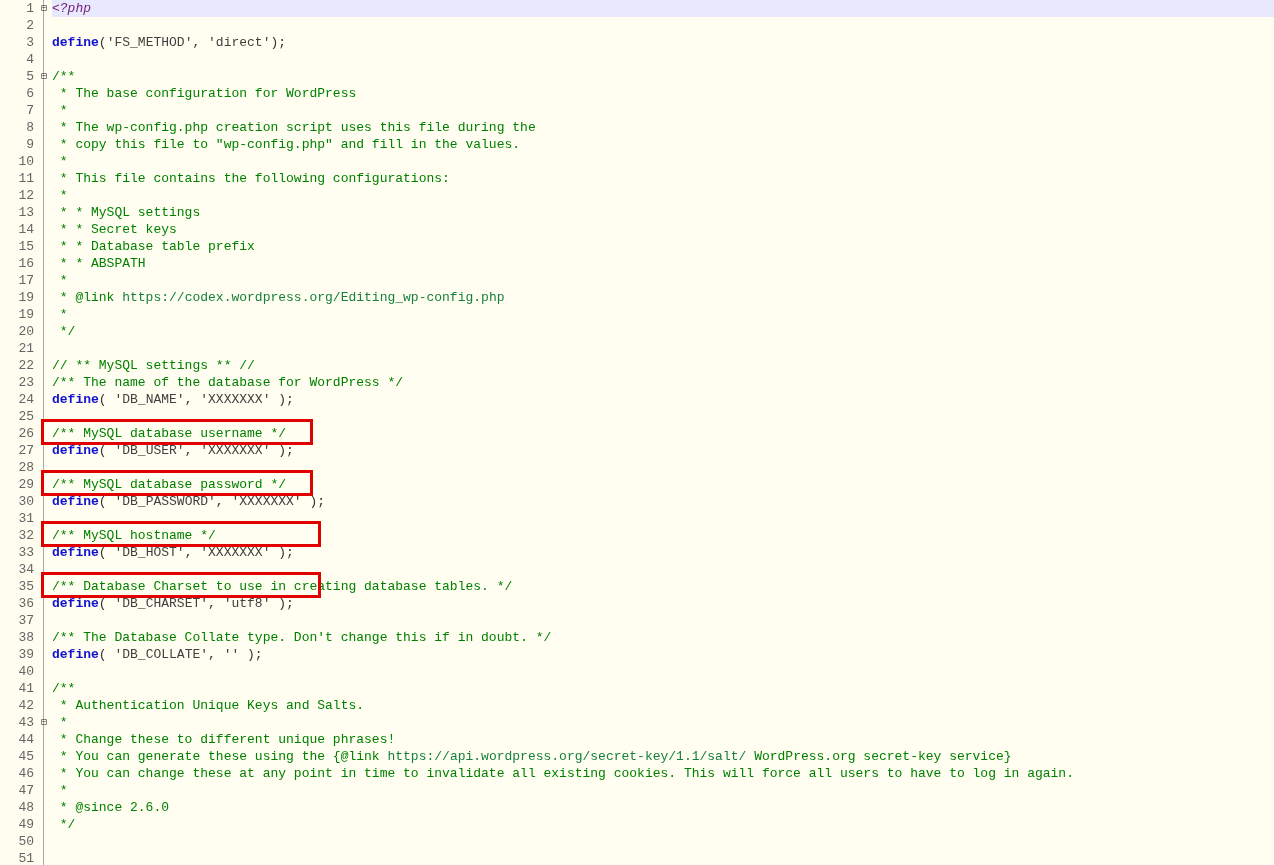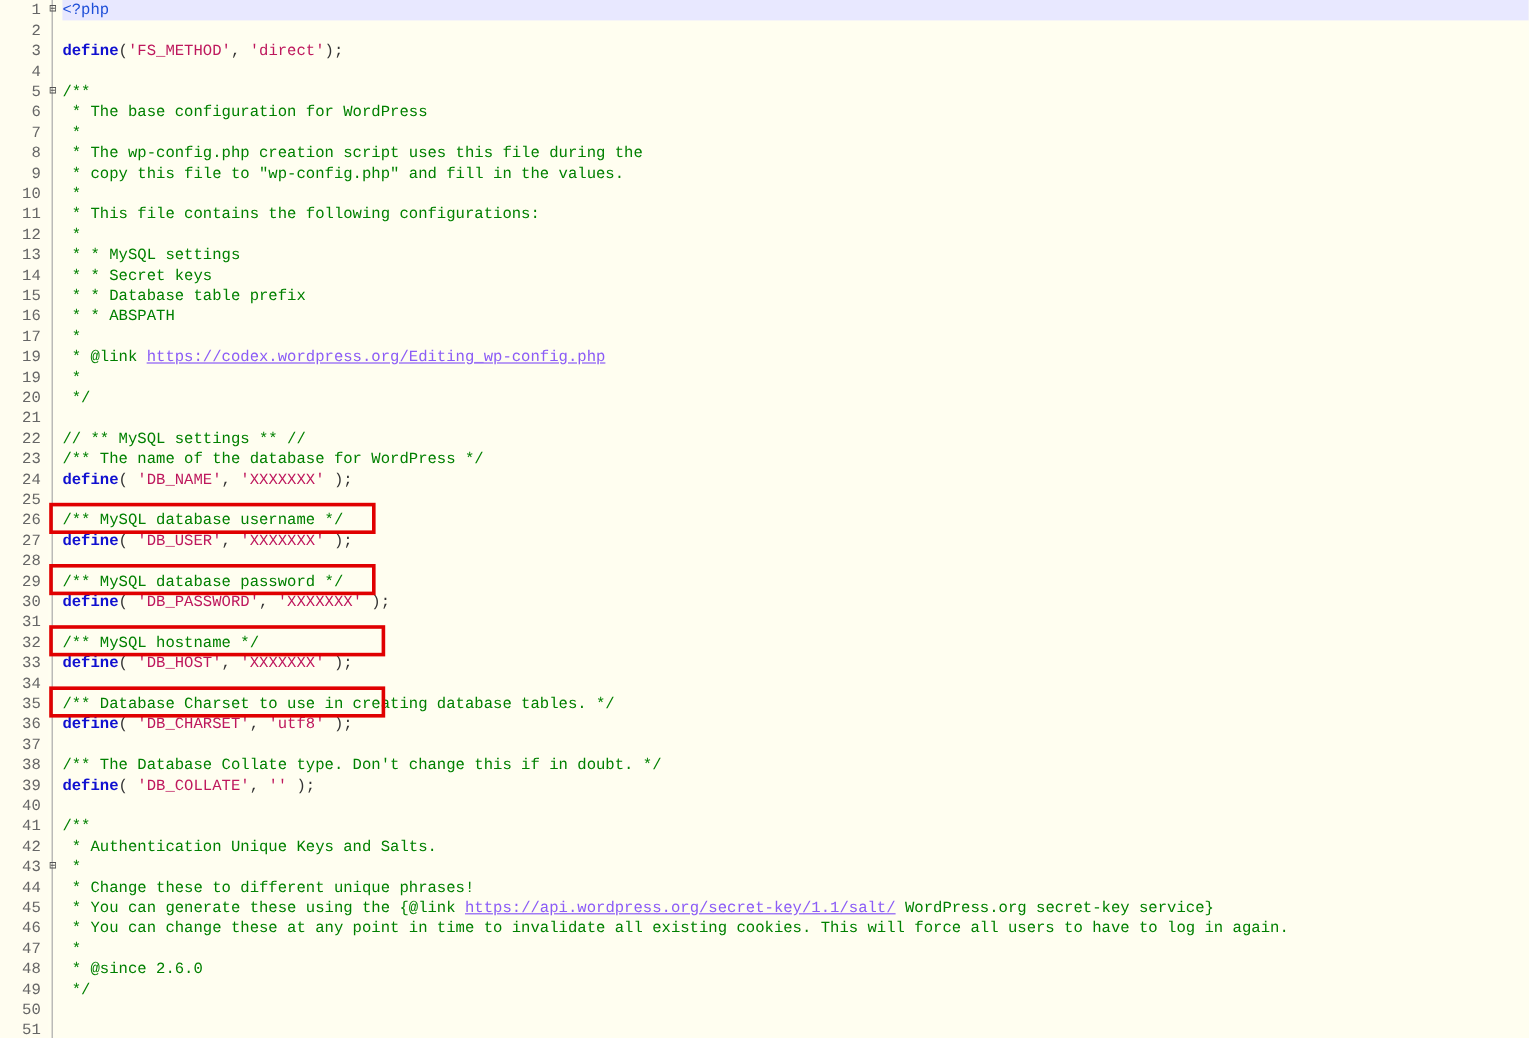--- a/index.html
+++ b/index.html
@@ -53,26 +53,26 @@
     padding-left: 2px;
     position: relative;
   }
   .row {
     height: 17px;
     line-height: 17px;
     white-space: pre;
     position: relative;
   }
   .row.hl { background: #e8e8ff; }
-  .t-red { color: #1d4ed8; }
+  .t-red { color: #701a75; font-style: italic; }
   .t-kw  { color: #1010d0; font-weight: bold; }
-  .t-str { color: #be185d; }
+  .t-str { color: #404040; }
   .t-com { color: #008000; }
   .t-punc{ color: #333; }
-  .t-link{ color: #8b5cf6; text-decoration: underline; }
+  .t-link{ color: #15803d; }
   .highlight-box {
     position: absolute;
     border: 3px solid #e00000;
     pointer-events: none;
     z-index: 5;
     height: 26px;
   }
   .hb1 { left: -9px; top: 419px; width: 272px; }
   .hb2 { left: -9px; top: 470px; width: 272px; }
   .hb3 { left: -9px; top: 521px; width: 280px; }

